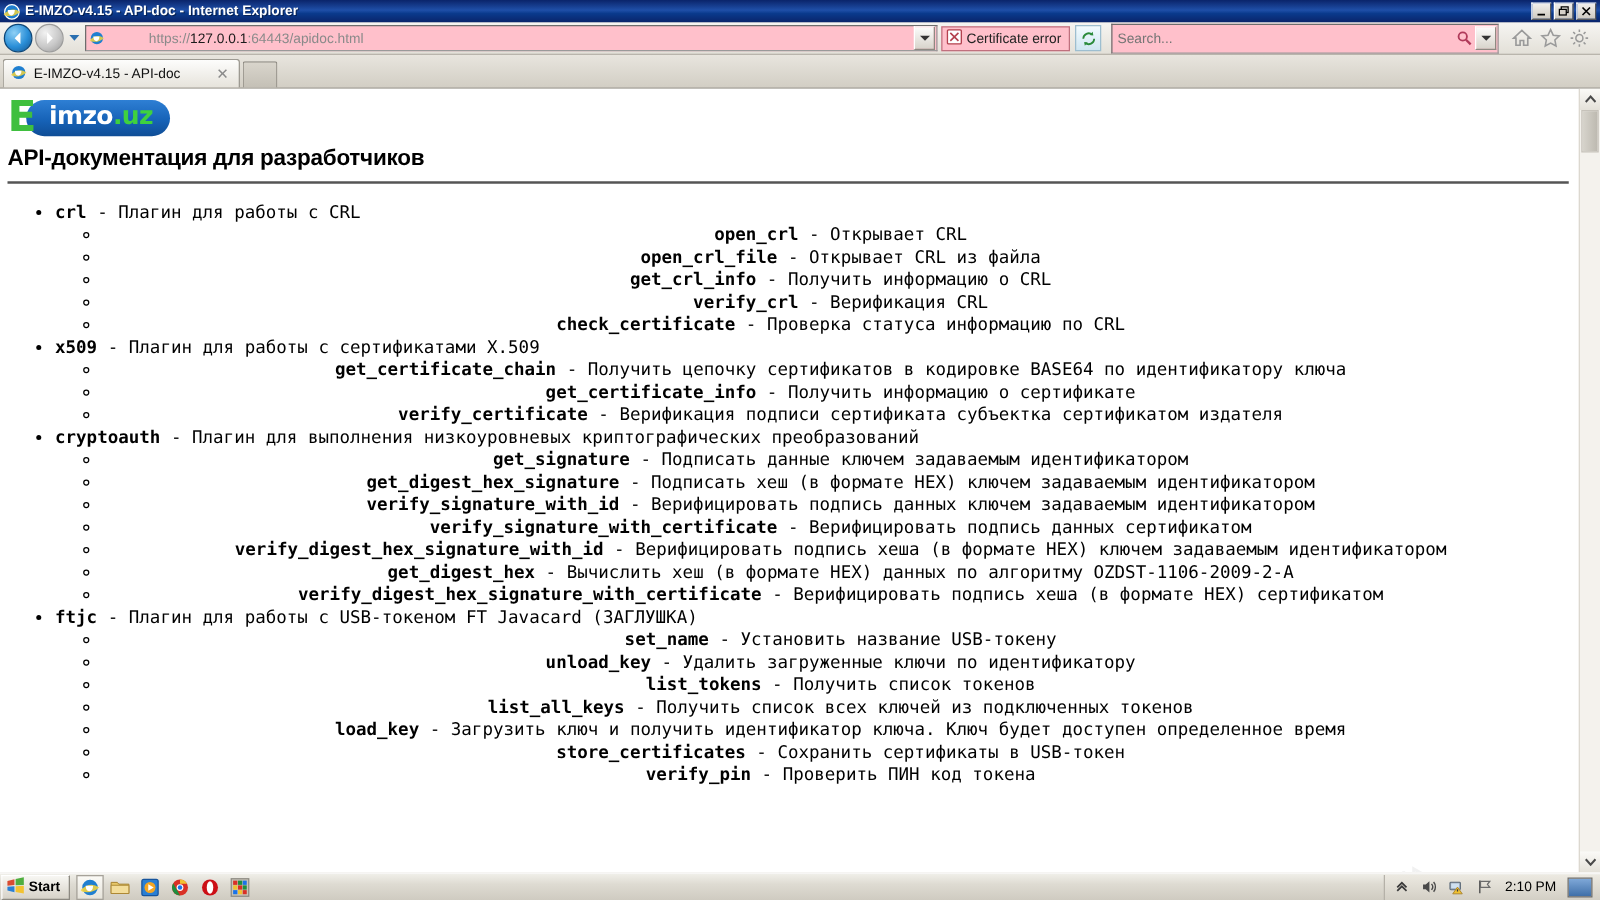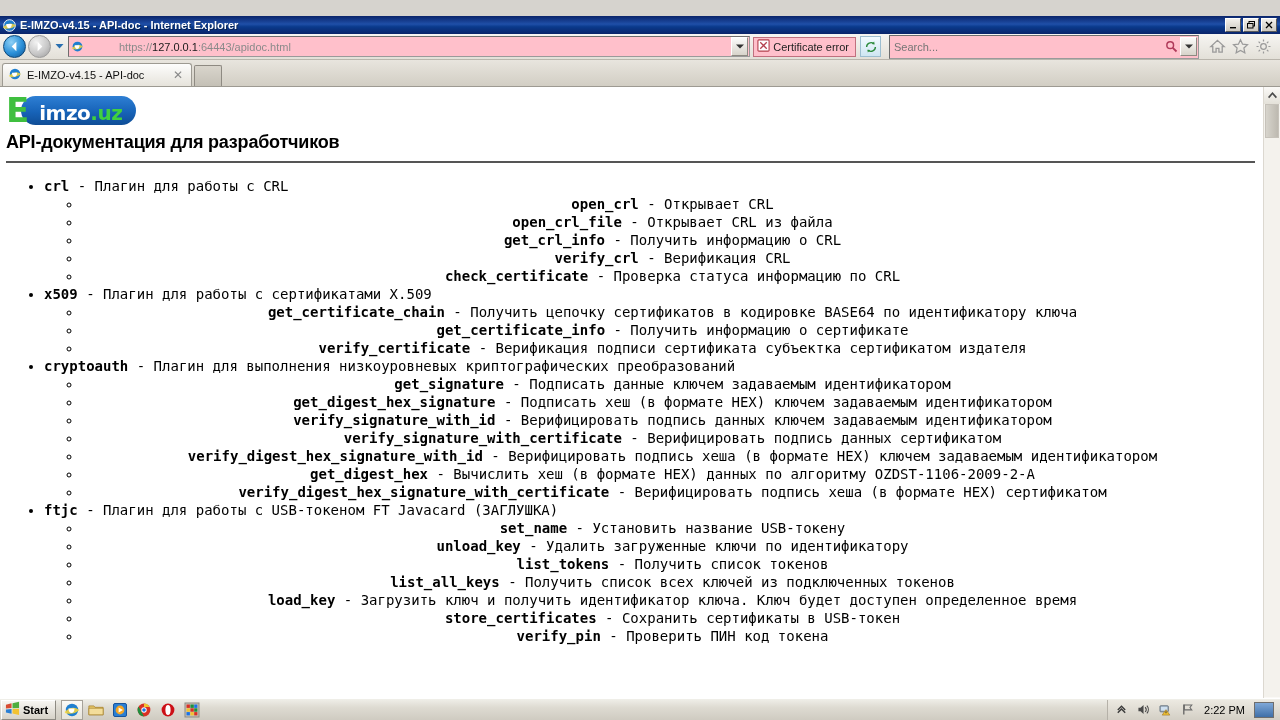--- a/index.html
+++ b/index.html
@@ -6,21 +6,21 @@
   html, body {
     margin: 0; padding: 0;
     width: 1280px; height: 720px;
     overflow: hidden;
     font-family: "Liberation Sans", sans-serif;
     background: #d6d3ce;
   }
 
   
   .ie-window {
-    position: absolute; left: 0; top: 16px; width: 1280px; height: 698px;
+    position: absolute; left: 0; top: 0; width: 1280px; height: 698px;
     background: #d4d0c8;
     display: flex; flex-direction: column;
   }
 
   
   .titlebar {
     height: 18px;
     background: linear-gradient(to bottom, #0a246a 0%, #1f4fa8 45%, #0a3a8c 60%, #0a246a 100%);
     display: flex; align-items: center;
     padding: 0 1px 0 2px;
@@ -182,21 +182,21 @@
     line-height: 26px;
     letter-spacing: -2px;
     margin-right: -6px;
     position: relative; z-index: 2;
   }
   .logo-pill {
     background: linear-gradient(to bottom,#2e7fd4 0%, #1763b8 55%, #0f4d96 100%);
     border-radius: 15px;
     height: 29px;
     padding: 0 14px 0 18px;
-    display: flex; align-items: flex-end;
+    display: flex; align-items: flex-start;
     font-size: 20px; font-weight: bold;
     font-family: "DejaVu Sans", sans-serif;
     letter-spacing: -0.5px;
   }
   .logo-imzo { color: #ffffff; }
   .logo-uz { color: #3fd13f; }
 
   h1.doc-title {
     margin: 6px 0 0 6px;
     font-size: 18px;
@@ -606,16 +606,16 @@
         <path d="M7.5 7.2 L11.6 13 H3.4 Z" fill="#f2c230" stroke="#a8832f" stroke-width="0.8"></path>
         <path d="M7.5 9 v2" stroke="#3a3a3a" stroke-width="1.1"></path>
       </svg>
     </span>
     <span class="tray-ico">
       <svg width="14" height="13" viewBox="0 0 15 14">
         <path d="M3 1.5 v11" stroke="#5a5a5a" stroke-width="1.3"></path>
         <path d="M3.6 2.2 h8 l-2 2.6 l2 2.6 h-8 Z" fill="none" stroke="#6b6b6b" stroke-width="1.1"></path>
       </svg>
     </span>
-    <span class="tray-clock">2:22 PM</span>
+    <span class="tray-clock">2:10 PM</span>
     <span class="showdesk"></span>
   </div>
 </div>
 
 </body></html>

